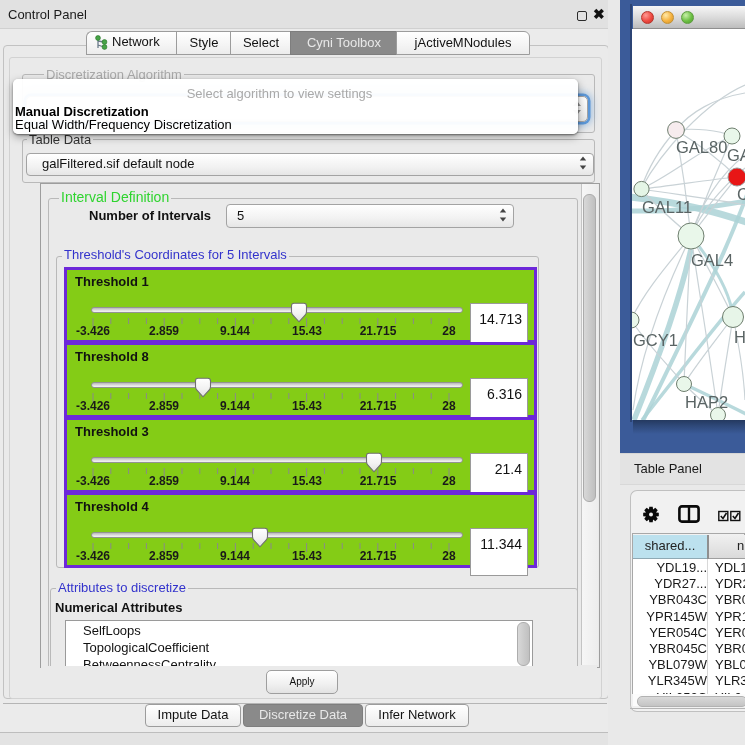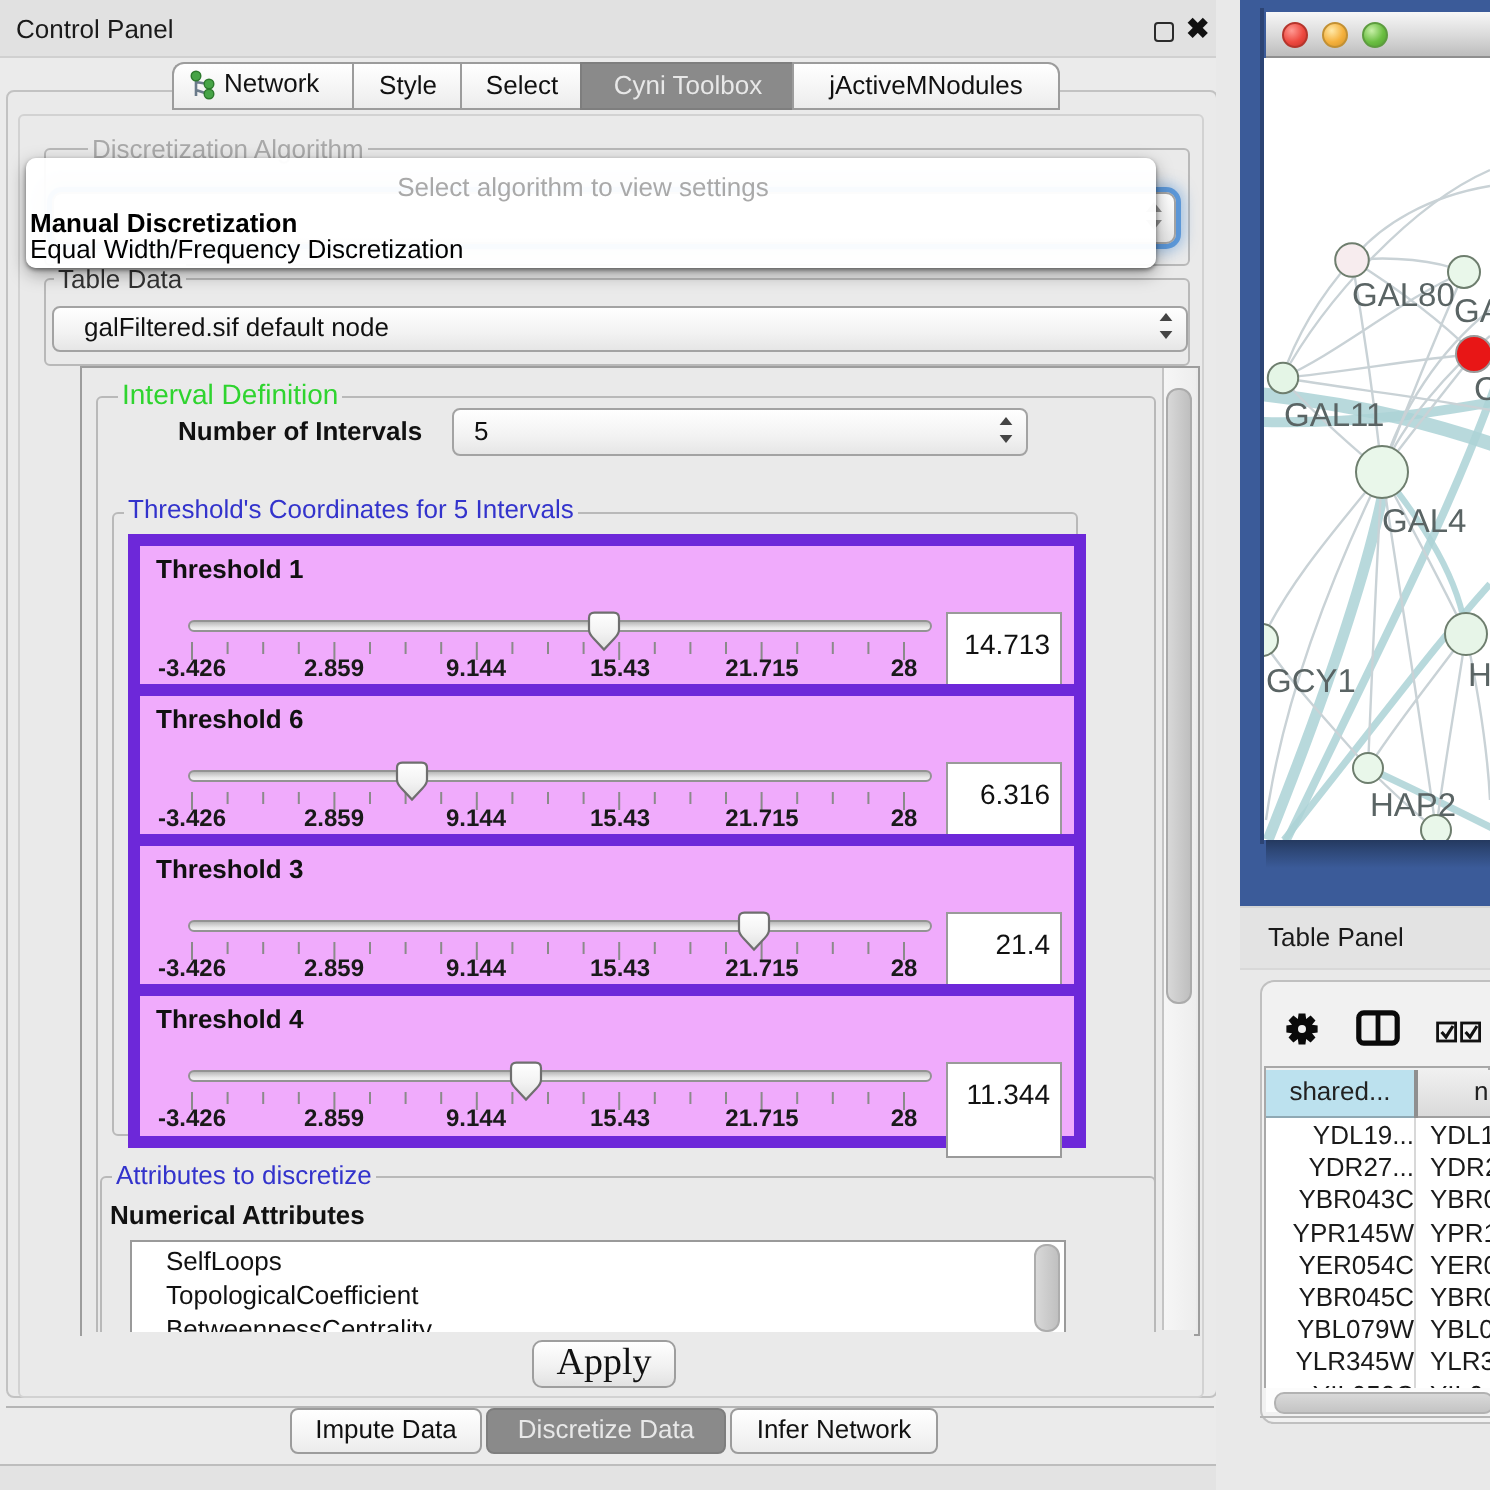--- a/index.html
+++ b/index.html
@@ -9,21 +9,21 @@
   .grouptitle{font-size:13px;color:#333;}
   .groupbox{position:absolute;border:1px solid #b9b9b9;border-radius:3px;}
   .combo{position:absolute;border:1px solid #a3a3a3;border-radius:4px;
     background:linear-gradient(#ffffff,#f2f2f2 60%,#e6e6e6);
     font-size:13px;color:#111;}
   .combo .arrows{position:absolute;right:5px;top:0;bottom:0;width:10px;}
   .arr-up{position:absolute;left:1px;width:0;height:0;border-left:4px solid transparent;
     border-right:4px solid transparent;border-bottom:5px solid #444;}
   .arr-dn{position:absolute;left:1px;width:0;height:0;border-left:4px solid transparent;
     border-right:4px solid transparent;border-top:5px solid #444;}
-  .tbox{position:absolute;border:6px solid #6d28d9;background:#f0abfc;}
+  .tbox{position:absolute;border:3px solid #6d28d9;background:#84cc16;}
   .tlabel{position:absolute;font-size:13px;font-weight:bold;color:#111;}
   .track{position:absolute;height:4px;border:1px solid #939393;border-radius:3px;
     background:linear-gradient(#b9b9b9,#e9e9e9 70%,#f2f2f2);}
   .vfield{position:absolute;width:58px;height:48px;background:#fff;border:1px solid #9a9a9a;
     font-size:14px;color:#111;text-align:right;line-height:31px;padding-right:5px;box-sizing:border-box;}
   .ticklabels{position:absolute;font-size:12px;font-weight:bold;color:#1a1a1a;}
   .uitab{position:absolute;border:1px solid #9c9c9c;background:linear-gradient(#ffffff,#f4f4f4 60%,#ececec);
     font-size:13px;color:#111;text-align:center;}
 </style>
 </head>
@@ -135,21 +135,21 @@
             <stop offset="0.55" stop-color="#f2f2f2"></stop>
             <stop offset="1" stop-color="#e0e0e0"></stop>
       </linearGradient>
         </defs>
       <path d="M1.5 4 Q1.5 1.3 4.2 1.3 L13.8 1.3 Q16.5 1.3 16.5 4 L16.5 9.8 Q16.5 12 14.4 14 L9 19.8 L3.6 14 Q1.5 12 1.5 9.8 Z" fill="url(#tg0)" stroke="#6f6f6f" stroke-width="1.1"></path>
     </svg>
     <div class="vfield" style="left:403px;top:33px;">14.713</div>
   </div>
 
   <div class="tbox" style="left:64px;top:342px;width:467px;height:70px;">
-    <div class="tlabel" style="left:8px;top:4px;">Threshold 6</div>
+    <div class="tlabel" style="left:8px;top:4px;">Threshold 8</div>
     <div class="track" style="left:24px;top:37px;width:370px;"></div>
     <svg style="position:absolute;left:24px;top:48px;" width="380" height="12" viewBox="0 0 380 12">
         <line x1="2.0" y1="0" x2="2.0" y2="9" stroke="#8a8a8a" stroke-width="1"></line>
         <line x1="19.8" y1="0" x2="19.8" y2="6" stroke="#8a8a8a" stroke-width="1"></line>
         <line x1="37.6" y1="0" x2="37.6" y2="6" stroke="#8a8a8a" stroke-width="1"></line>
         <line x1="55.4" y1="0" x2="55.4" y2="6" stroke="#8a8a8a" stroke-width="1"></line>
         <line x1="73.2" y1="0" x2="73.2" y2="9" stroke="#8a8a8a" stroke-width="1"></line>
         <line x1="91.0" y1="0" x2="91.0" y2="6" stroke="#8a8a8a" stroke-width="1"></line>
         <line x1="108.8" y1="0" x2="108.8" y2="6" stroke="#8a8a8a" stroke-width="1"></line>
         <line x1="126.6" y1="0" x2="126.6" y2="6" stroke="#8a8a8a" stroke-width="1"></line>
@@ -283,34 +283,34 @@
   </div>
 
   <div class="groupbox" style="left:50px;top:588px;width:526px;height:79px;"></div>
   <div class="abs" style="left:56px;top:580px;background:#eaeaea;padding:0 2px;font-size:13px;color:#3333cc;">Attributes to discretize</div>
   <div class="abs" style="left:55px;top:600px;font-size:13px;font-weight:bold;color:#111;">Numerical Attributes</div>
   <div class="abs" style="left:65px;top:620px;width:468px;height:46px;background:#fff;border:1px solid #9a9a9a;border-bottom:none;box-sizing:border-box;"></div>
   <div class="abs" style="left:83px;top:622px;font-size:13px;color:#111;line-height:17px;">SelfLoops<br>TopologicalCoefficient<br>BetweennessCentrality</div>
   <div class="abs" style="left:517px;top:622px;width:11px;height:42px;background:linear-gradient(90deg,#d8d8d8,#c0c0c0);border:1px solid #adadad;border-radius:6px;"></div>
 
   <div class="abs" style="left:41px;top:666px;width:556px;height:31px;background:#eaeaea;"></div>
-  <div class="abs" style="left:266px;top:670px;width:70px;height:22px;border:1px solid #9e9e9e;border-radius:5px;background:linear-gradient(#ffffff,#f0f0f0 60%,#e2e2e2);font-size:19px;color:#111;text-align:center;line-height:21px;font-family:Liberation Serif, serif;">Apply</div>
+  <div class="abs" style="left:266px;top:670px;width:70px;height:22px;border:1px solid #9e9e9e;border-radius:5px;background:linear-gradient(#ffffff,#f0f0f0 60%,#e2e2e2);font-size:10px;color:#111;text-align:center;line-height:21px;">Apply</div>
 
   <div class="abs" style="left:3px;top:703px;width:604px;height:1px;background:#b5b5b5;"></div>
 
   <div class="uitab" style="left:145px;top:704px;width:94px;height:21px;border-radius:4px;line-height:20px;z-index:5;">Impute Data</div>
   <div class="uitab" style="left:243px;top:704px;width:118px;height:21px;border-radius:4px;background:#8a8a8a;color:#e8e8e8;border-color:#7e7e7e;line-height:20px;z-index:5;">Discretize Data</div>
   <div class="uitab" style="left:365px;top:704px;width:102px;height:21px;border-radius:4px;line-height:20px;z-index:5;">Infer Network</div>
 
   <div class="abs" style="left:0;top:732px;width:608px;height:1px;background:#bdbdbd;"></div>
   <div class="abs" style="left:0;top:733px;width:608px;height:12px;background:#e3e3e3;"></div>
 
   <div class="abs" style="left:13px;top:79px;width:565px;height:55px;background:rgba(255,255,255,0.96);
      border-radius:5px;box-shadow:0 1px 2px rgba(0,0,0,0.45), 0 3px 9px rgba(0,0,0,0.35);z-index:60;"></div>
-  <div class="abs" style="left:25px;top:86px;width:533px;text-align:center;font-size:13px;color:#a9a9a9;z-index:61;">Select algorithm to view settings</div>
+  <div class="abs" style="left:13px;top:86px;width:533px;text-align:center;font-size:13px;color:#a9a9a9;z-index:61;">Select algorithm to view settings</div>
   <div class="abs" style="left:15px;top:104px;font-size:13px;font-weight:bold;color:#000;z-index:61;">Manual Discretization</div>
   <div class="abs" style="left:15px;top:117px;font-size:13px;color:#000;z-index:61;">Equal Width/Frequency Discretization</div>
 
   <div class="abs" style="left:608px;top:0;width:13px;height:745px;background:#e9e9e9;"></div>
 
   <div class="abs" style="left:620px;top:0;width:125px;height:459px;background:#3b5b99;"></div>
   <div class="abs" style="left:630px;top:4px;width:2px;height:418px;background:#2c4474;"></div>
 
   <div class="abs" style="left:633px;top:6px;width:112px;height:22px;background:linear-gradient(#f7f7f7,#d9d9d9 55%,#bdbdbd);border-bottom:1px solid #8f8f8f;"></div>
   <div class="abs" style="left:641px;top:11px;width:11px;height:11px;border-radius:50%;background:radial-gradient(circle at 35% 30%,#ff9a93,#ee4a41 55%,#c52f27);border:0.5px solid #b5352c;"></div>

